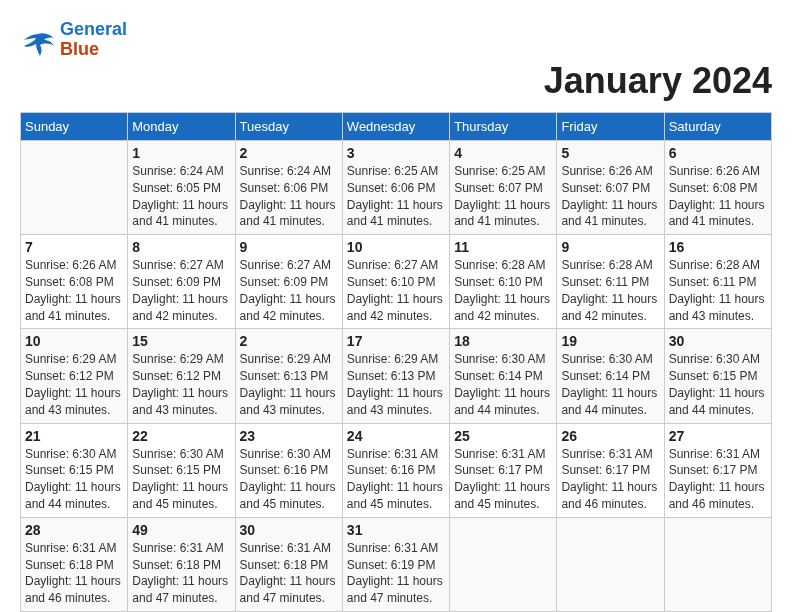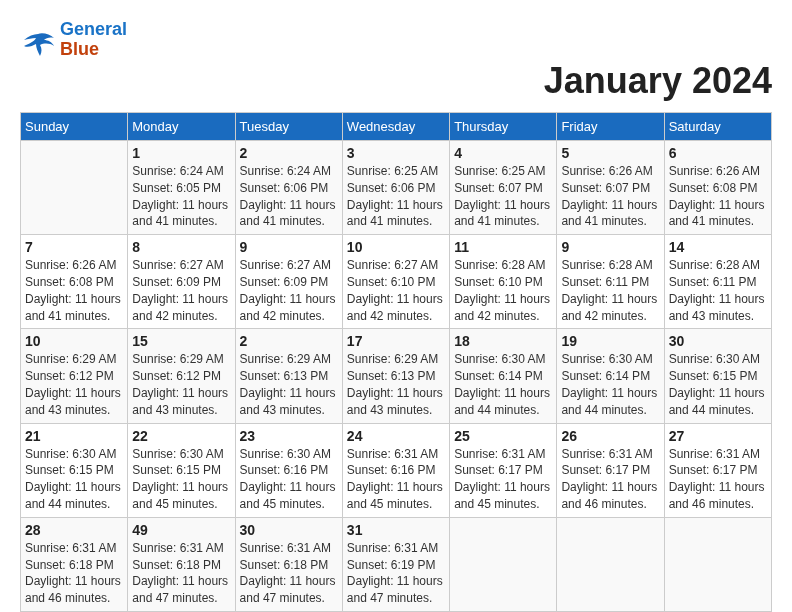--- a/index.html
+++ b/index.html
@@ -201,21 +201,21 @@
 and 42 minutes.</div>
         </td>
         <td>
           <span class="day-number">9</span>
           <div class="day-info" style="white-space: pre-line;">Sunrise: 6:28 AM
 Sunset: 6:11 PM
 Daylight: 11 hours
 and 42 minutes.</div>
         </td>
         <td>
-          <span class="day-number">14</span>
+          <span class="day-number">16</span>
           <div class="day-info" style="white-space: pre-line;">Sunrise: 6:28 AM
 Sunset: 6:11 PM
 Daylight: 11 hours
 and 43 minutes.</div>
         </td>
       </tr>
       <tr>
         <td>
           <span class="day-number">10</span>
           <div class="day-info" style="white-space: pre-line;">Sunrise: 6:29 AM

